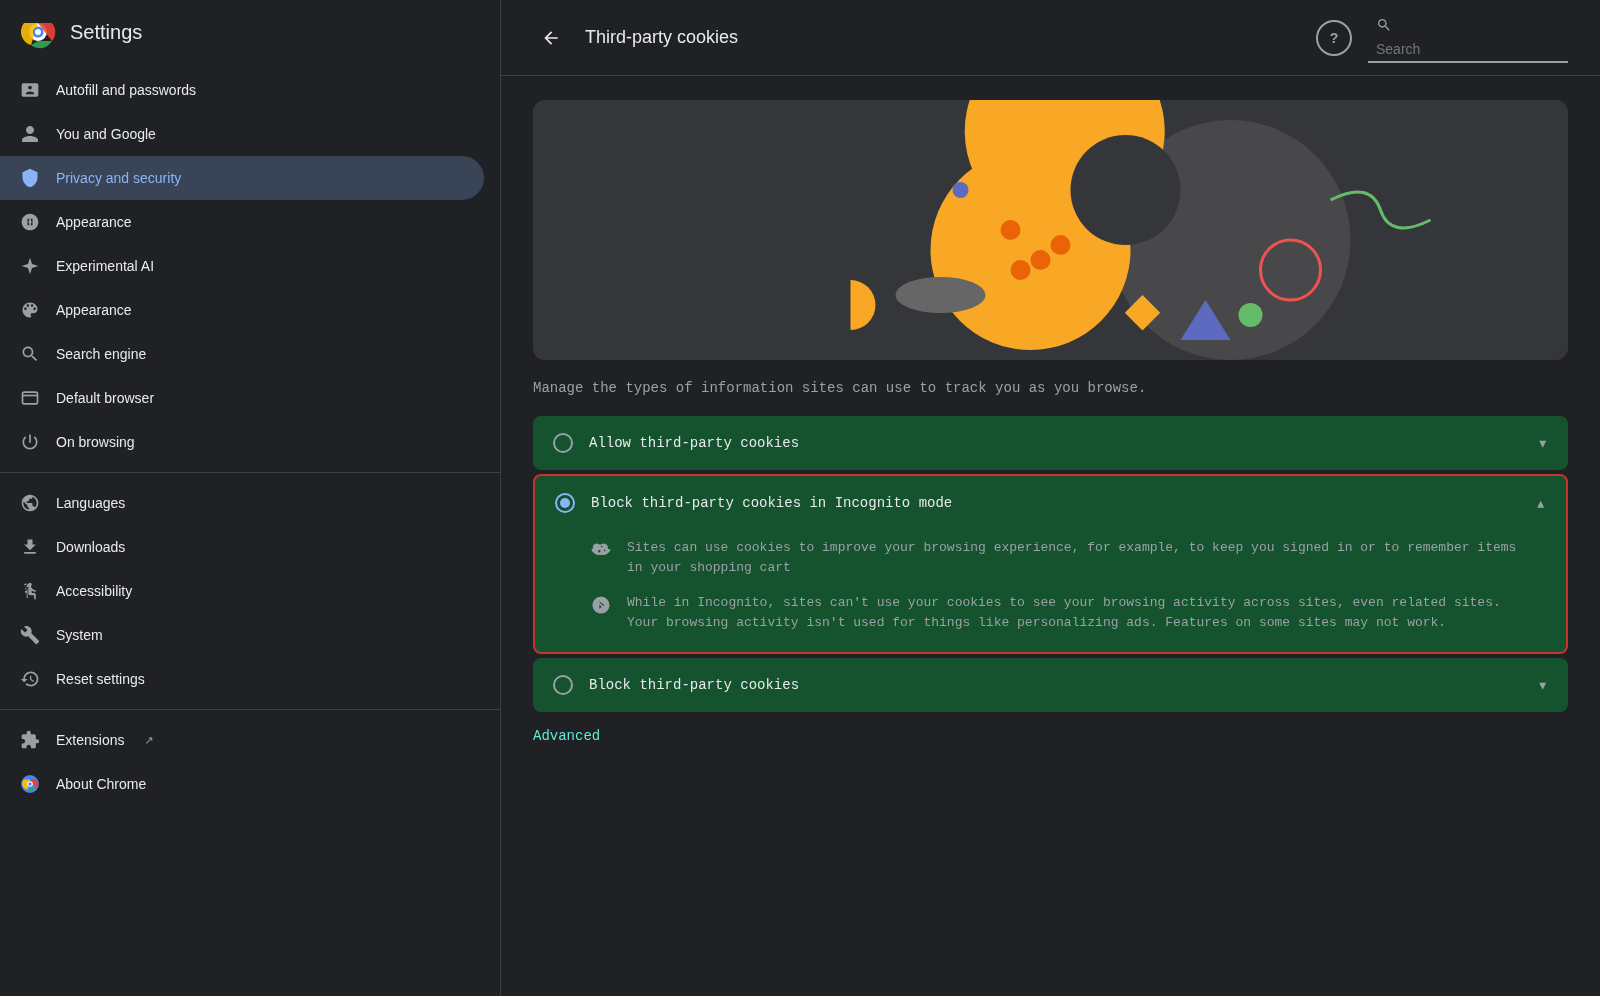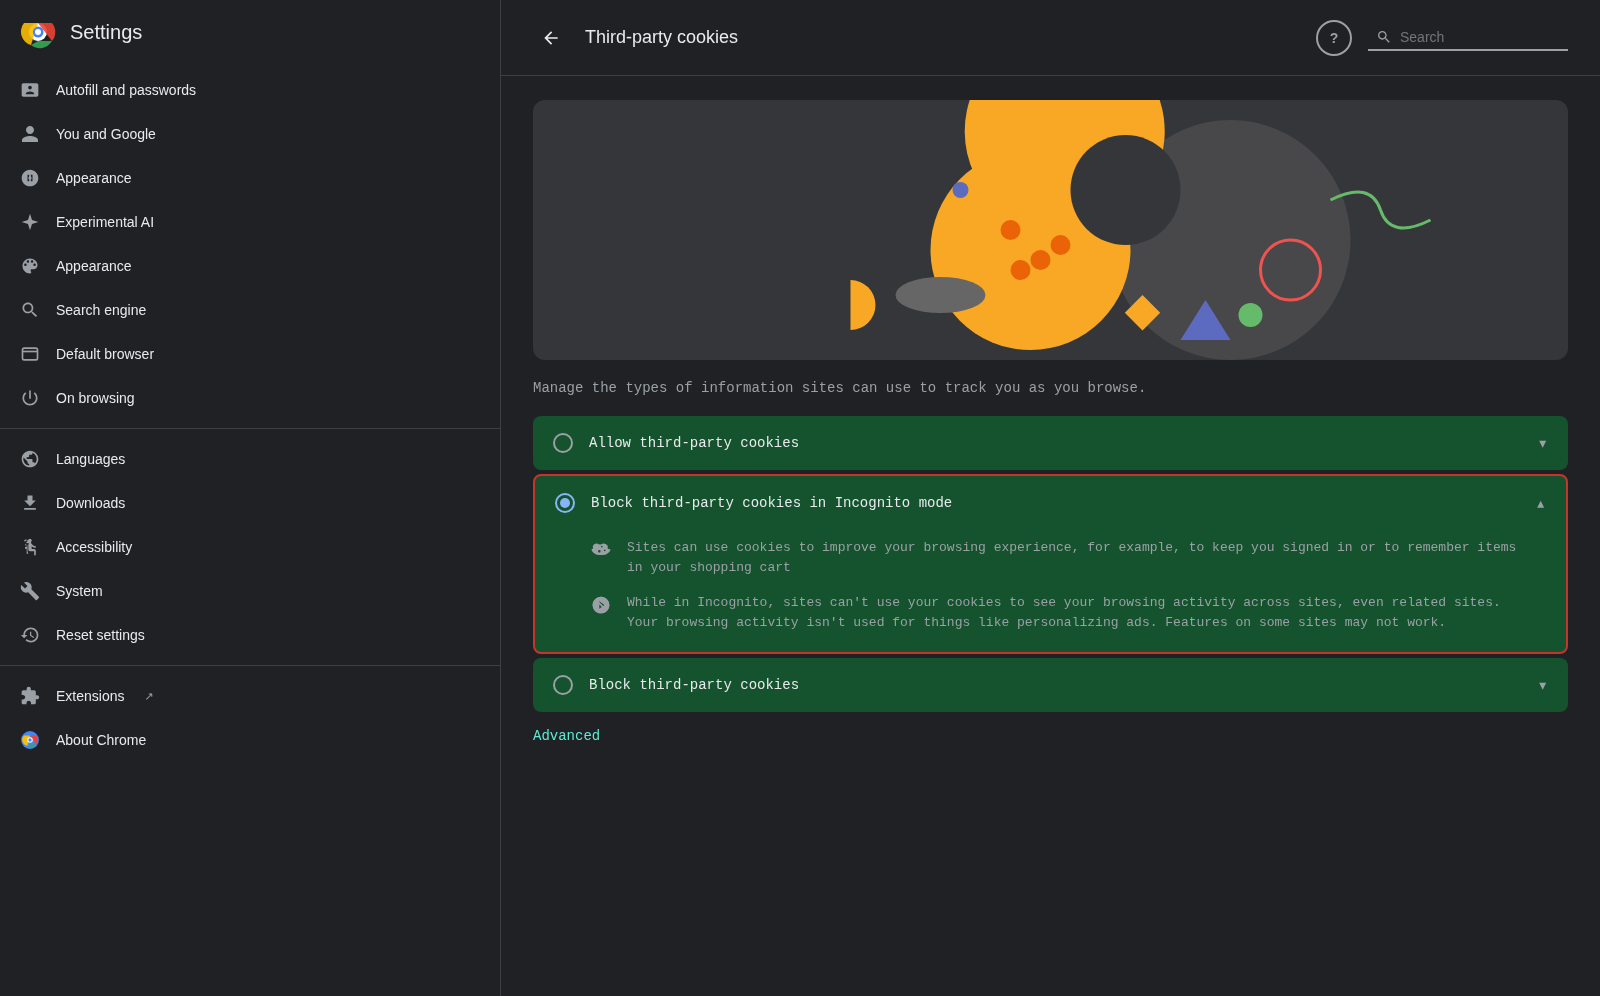--- a/index.html
+++ b/index.html
@@ -152,25 +152,26 @@
       align-items: center;
       justify-content: center;
       color: #9aa0a6;
       font-size: 14px;
       font-weight: bold;
       cursor: pointer;
     }
 
     .search-box {
       display: flex;
-      align-items: flex-end;
+      align-items: flex-start;
       gap: 8px;
       border-bottom: 2px solid #9aa0a6;
       padding: 4px 8px;
       min-width: 200px;
+      flex-direction: column;
     }
 
     .search-box input {
       background: transparent;
       border: none;
       outline: none;
       color: #e8eaed;
       font-size: 14px;
       width: 160px;
     }
@@ -329,20 +330,28 @@
 
     <div class="nav-item">
       <span class="nav-icon">
         <svg width="20" height="20" viewBox="0 0 24 24" fill="currentColor">
             <path d="M12 12c2.7 0 4.8-2.1 4.8-4.8S14.7 2.4 12 2.4 7.2 4.5 7.2 7.2 9.3 12 12 12zm0 2.4c-3.2 0-9.6 1.6-9.6 4.8v2.4h19.2v-2.4c0-3.2-6.4-4.8-9.6-4.8z"></path>
           </svg>
       </span>
       <span>You and Google</span>
     </div>
 
+    <div class="nav-item active">
+      <span class="nav-icon">
+        <svg width="20" height="20" viewBox="0 0 24 24" fill="currentColor">
+            <path d="M12 1L3 5v6c0 5.55 3.84 10.74 9 12 5.16-1.26 9-6.45 9-12V5l-9-4z"></path>
+          </svg>
+      </span>
+      <span>Privacy and security</span>
+    </div>
 
     <div class="nav-item">
       <span class="nav-icon">
         <svg width="20" height="20" viewBox="0 0 24 24" fill="currentColor">
             <path d="M12 2C6.48 2 2 6.48 2 12s4.48 10 10 10 10-4.48 10-10S17.52 2 12 2zm-1 14H9V8h2v8zm4 0h-2V8h2v8z"></path>
             <circle cx="12" cy="12" r="2"></circle>
             <path d="M12 2v2M12 20v2M2 12h2M20 12h2M4.93 4.93l1.41 1.41M17.66 17.66l1.41 1.41M4.93 19.07l1.41-1.41M17.66 6.34l1.41-1.41"></path>
           </svg>
       </span>
       <span>Appearance</span>

